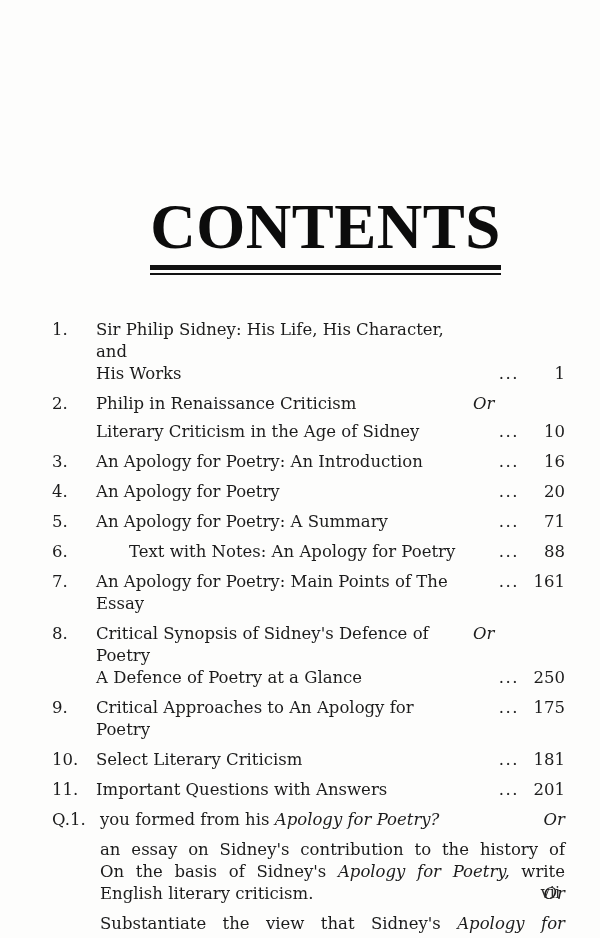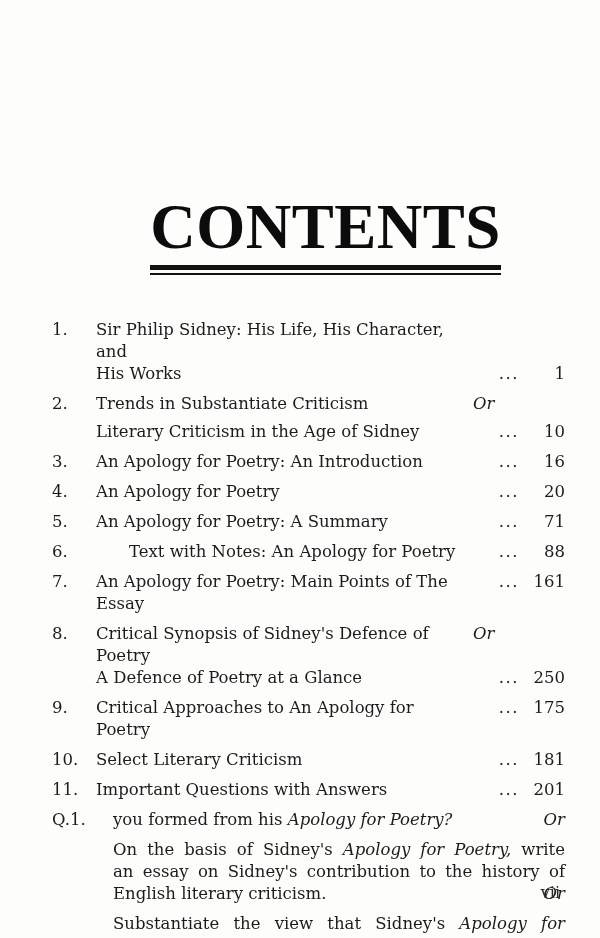--- a/index.html
+++ b/index.html
@@ -34,21 +34,21 @@
   }
   .toc-line.spaced{margin-top:6px;}
   .col-num{}
   .col-text{padding-right:4px;}
   .col-text.bold{font-weight:normal;margin-left:33px;}
   .col-mid{text-align:right;letter-spacing:1.5px;white-space:nowrap;}
   .col-mid.or{text-align:left;letter-spacing:0;}
   .col-page{text-align:right;}
   .ital,.or-label{font-style:italic;letter-spacing:0;}
   
-  .q-para{display:grid;grid-template-columns:48px 1fr;margin-bottom:8px;gap:13px;}
+  .q-para{display:grid;grid-template-columns:48px 1fr;margin-bottom:8px;}
   .q-label{}
   .q-body{}
   .q-line{line-height:22px;}
   .q-line.justify{text-align:justify;text-align-last:justify;}
   .q-line.with-or{display:flex;justify-content:space-between;align-items:baseline;}
   
   .folio{
     position:absolute;top:882px;right:40px;
     font-size:16px;color:#2a2a2a;
   }
@@ -77,21 +77,21 @@
         <div class="toc-line">
           <span class="col-num"></span>
           <span class="col-text">His Works</span>
           <span class="col-mid">...</span>
           <span class="col-page">1</span>
         </div>
       </div>
       <div class="toc-entry">
         <div class="toc-line">
           <span class="col-num">2.</span>
-          <span class="col-text">Trends in Substantiate Criticism</span>
+          <span class="col-text">Philip in Renaissance Criticism</span>
           <span class="col-mid or ital">Or</span>
           <span class="col-page"></span>
         </div>
         <div class="toc-line spaced">
           <span class="col-num"></span>
           <span class="col-text">Literary Criticism in the Age of Sidney</span>
           <span class="col-mid">...</span>
           <span class="col-page">10</span>
         </div>
       </div>
@@ -181,22 +181,22 @@
         <div class="q-body">
           <div class="q-line with-or">
             <span class="q-text"><span>you formed from his </span><span class="ital">Apology for Poetry?</span></span>
             <span class="or-label">Or</span>
           </div>
         </div>
       </div>
       <div class="q-para">
         <span class="q-label"></span>
         <div class="q-body">
+          <div class="q-line justify"><span class="q-text"><span>an essay on Sidney's contribution to the history of</span></span></div>
           <div class="q-line justify"><span class="q-text"><span>On the basis of Sidney's </span><span class="ital">Apology for Poetry,</span><span> write</span></span></div>
-          <div class="q-line justify"><span class="q-text"><span>an essay on Sidney's contribution to the history of</span></span></div>
           <div class="q-line with-or">
             <span class="q-text"><span>English literary criticism.</span></span>
             <span class="or-label">Or</span>
           </div>
         </div>
       </div>
       <div class="q-para">
         <span class="q-label"></span>
         <div class="q-body">
           <div class="q-line justify"><span class="q-text"><span>Substantiate the view that Sidney's </span><span class="ital">Apology for</span></span></div>

